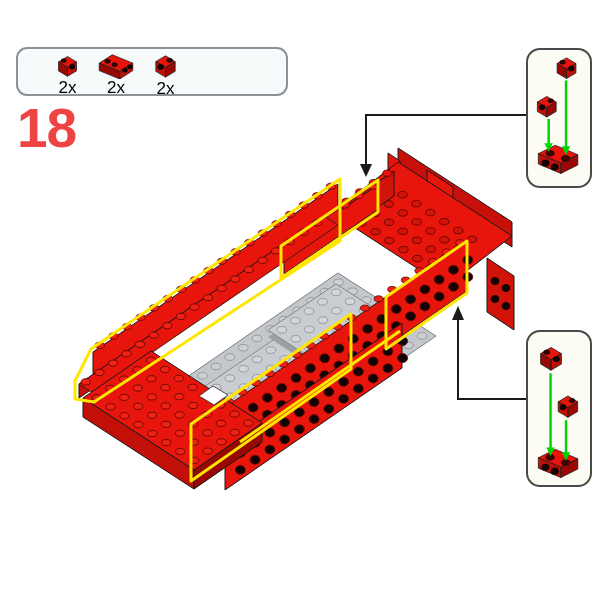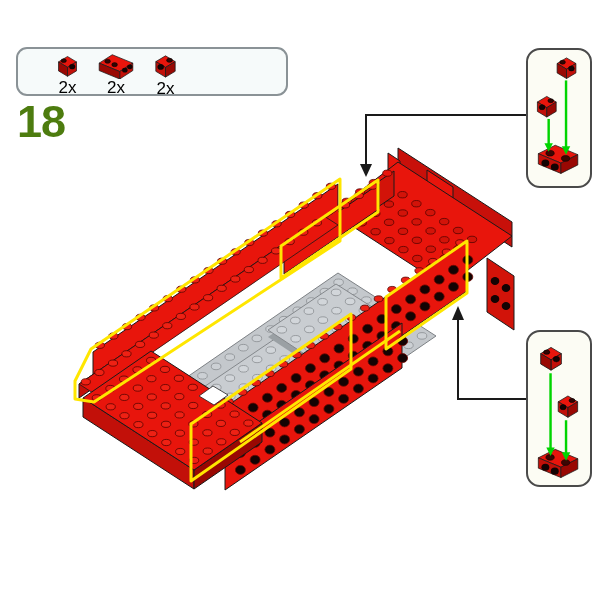--- a/index.html
+++ b/index.html
@@ -5,22 +5,22 @@
   html,body{margin:0;padding:0;}
   body{width:600px;height:600px;position:relative;background:#ffffff;
        font-family:"Liberation Sans",sans-serif;overflow:hidden;}
   .parts-box{position:absolute;left:16px;top:47px;width:272px;height:49px;
        background:#f6fafa;border:2px solid #8a9296;border-radius:11px;
        box-sizing:border-box;display:flex;align-items:center;
        padding:4px 0 0 36px;gap:15px;}
   .part{display:flex;flex-direction:column;align-items:center;}
   .part svg{display:block;}
   .part-count{font-size:17px;color:#000;line-height:1;margin-top:0px;}
-  .step-number{position:absolute;left:17px;top:96px;font-size:45px;
-       font-weight:bold;color:#4d7c0f;letter-spacing:-1px;}
+  .step-number{position:absolute;left:17px;top:96px;font-size:55px;
+       font-weight:bold;color:#ef4444;letter-spacing:-1px;}
   .callout{position:absolute;background:#fcfcf4;border:2px solid #4a4a4a;
        border-radius:14px;box-sizing:border-box;}
   #callout-top{left:526px;top:48px;width:66px;height:140px;}
   #callout-bottom{left:526px;top:330px;width:66px;height:157px;}
   .callout svg{display:block;width:100%;height:100%;}
   #model-svg{position:absolute;left:0;top:0;}
   .defs-holder{position:absolute;width:0;height:0;overflow:hidden;}
 </style>
 </head>
 <body>

